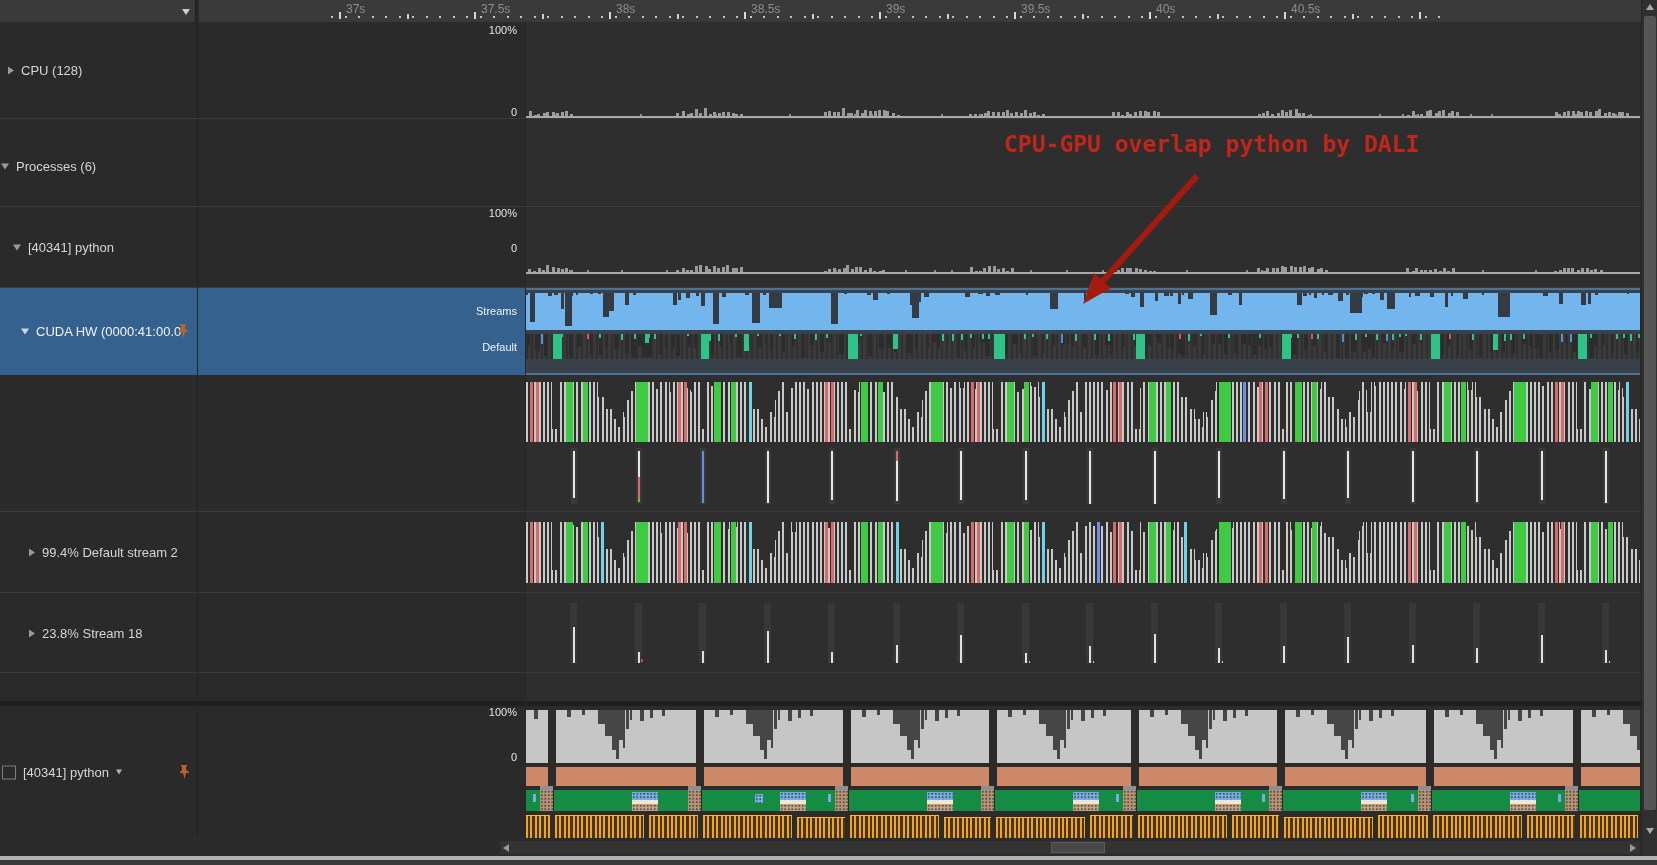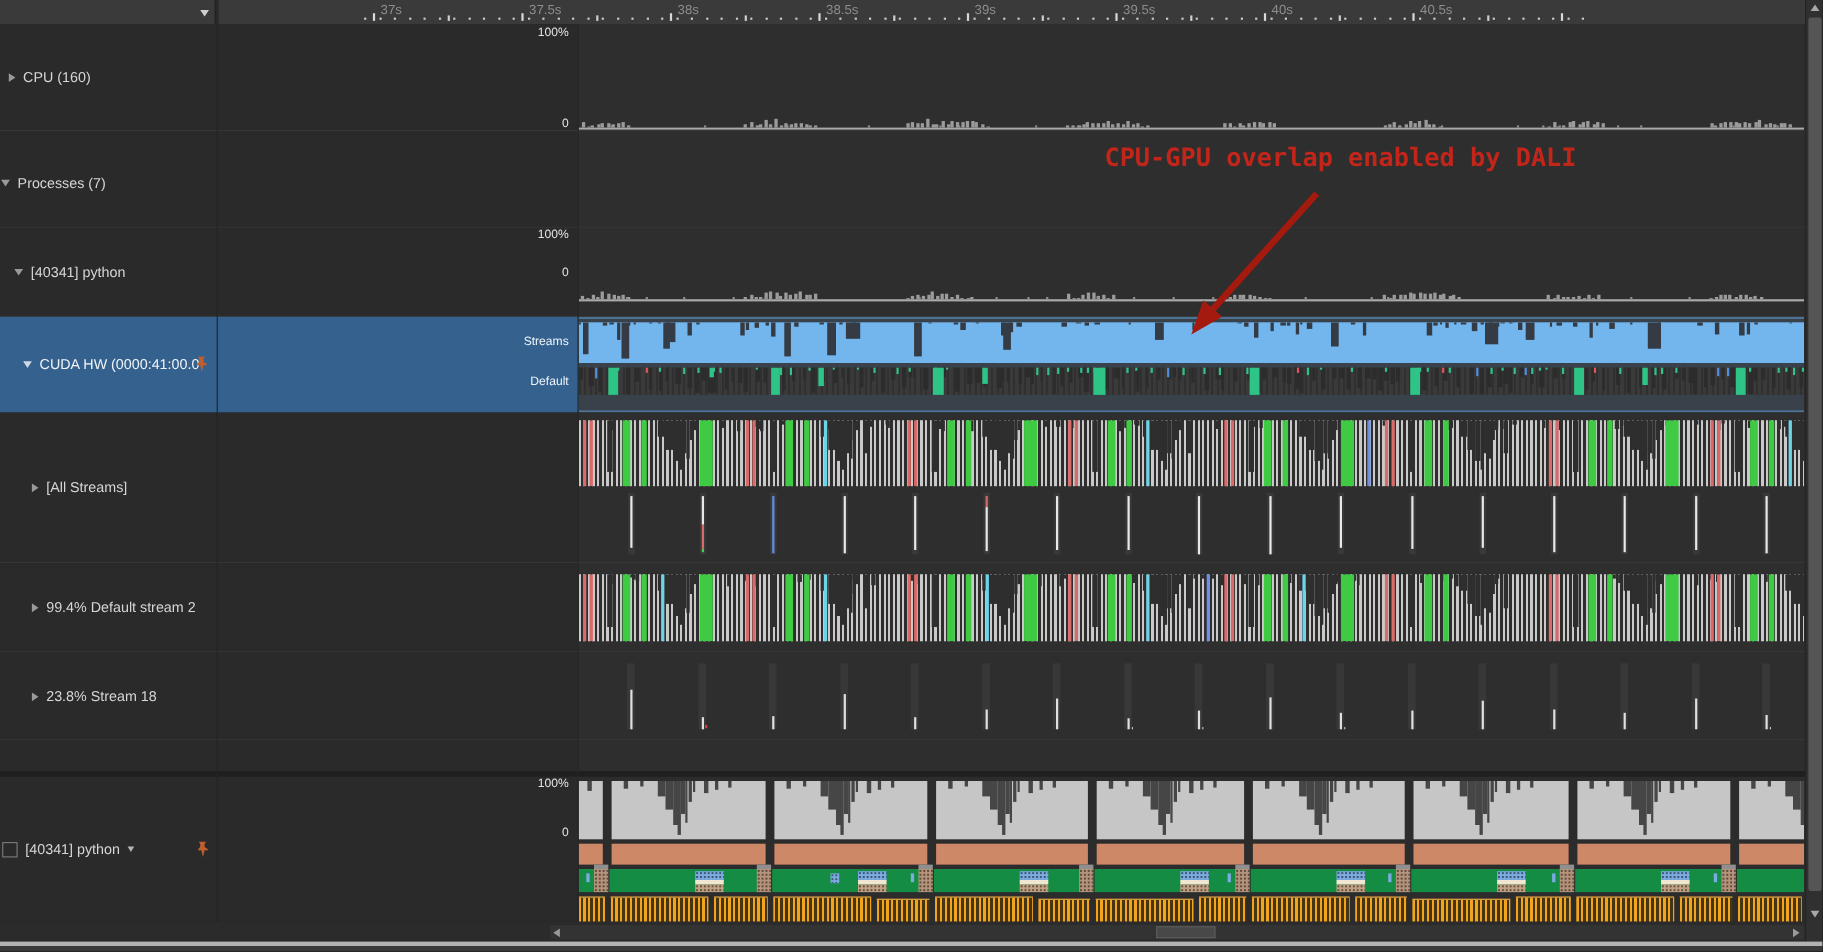--- a/index.html
+++ b/index.html
@@ -158,21 +158,21 @@
       <div style="position: absolute; left: 1024.5px; top: 14px; width: 2px; height: 5px; background: rgb(207, 207, 207);"></div>
       <span class="rlab" style="left: 964px;">40.5s</span>
       <div style="position: absolute; left: 1092px; top: 12px; width: 2px; height: 7px; background: rgb(216, 216, 216);"></div>
     </div>
   <div class="rulerline"></div>
 
   <div class="row" style="top:22px;height:97px;">
     <div class="side">
       <div class="sline" style="left:8px;top:48px;">
         <span class="exp-r"></span>
-        <span class="rlabel">CPU (160)</span>
+        <span class="rlabel">CPU (128)</span>
       </div>
       <div class="scale">
         <span class="slab" style="top:8px;">100%</span>
         <span class="slab" style="top:90px;">0</span>
       </div>
     </div>
     <div class="chart" id="ch-cpu">
         <div style="position: absolute; left: 0px; top: 94px; width: 1114px; height: 2px; background: rgba(200, 200, 200, 0.8);"></div>
         <div style="position: absolute; left: 3.40682px; top: 89.3886px; width: 3px; height: 4.61142px; background: rgb(155, 155, 155);"></div>
         <div style="position: absolute; left: 8.4411px; top: 92.8361px; width: 3px; height: 1.16386px; background: rgb(155, 155, 155);"></div>
@@ -305,21 +305,21 @@
         <div style="position: absolute; left: 964.872px; top: 92px; width: 2px; height: 2px; background: rgb(143, 143, 143);"></div>
         <div style="position: absolute; left: 1049.38px; top: 92px; width: 2px; height: 2px; background: rgb(143, 143, 143);"></div>
         <div style="position: absolute; left: 1088.94px; top: 92px; width: 2px; height: 2px; background: rgb(143, 143, 143);"></div>
       </div>
   </div>
 
   <div class="row" style="top:119px;height:88px;">
     <div class="side">
       <div class="sline" style="left:1px;top:47px;">
         <span class="exp-d"></span>
-        <span class="rlabel">Processes (7)</span>
+        <span class="rlabel">Processes (6)</span>
       </div>
     </div>
     <div class="chart"></div>
   </div>
 
   <div class="row" style="top:207px;height:81px;">
     <div class="side">
       <div class="sline" style="left:13px;top:40px;">
         <span class="exp-d"></span>
         <span class="rlabel">[40341] python</span>
@@ -767,26 +767,20 @@
           <div style="position: absolute; left: 1090.19px; top: 0px; width: 2px; height: 5.4454px; background: rgb(46, 196, 135);"></div>
           <div style="position: absolute; left: 1096.89px; top: 0px; width: 2px; height: 4.42348px; background: rgb(46, 196, 135);"></div>
           <div style="position: absolute; left: 1104.05px; top: 0px; width: 2px; height: 6.95237px; background: rgb(46, 196, 135);"></div>
           <div style="position: absolute; left: 1111.54px; top: 0px; width: 2px; height: 3.65664px; background: rgb(46, 196, 135);"></div>
         </div>
       <div style="position:absolute;left:0;top:85px;width:1114px;height:2px;background:#4c7396;"></div>
     </div>
   </div>
 
   <div class="row" style="top:375px;height:137px;">
-    <div class="side">
-      <div class="sline" style="left:29px;top:68px;">
-        <span class="exp-r"></span>
-        <span class="rlabel">[All Streams]</span>
-      </div>
-    </div>
     <div class="chart" id="ch-allstreams">
       <div class="band" id="band-allbar" style="top:7px;width:1114px;height:60px;background:repeating-linear-gradient(90deg,#c9c9c9 0 2px,#2e2e2e 2px 4.2px);">
           <div style="position: absolute; left: 26px; top: 0px; width: 5px; height: 46.8px; background: rgb(46, 46, 46);"></div>
           <div style="position: absolute; left: 72px; top: 0px; width: 7px; height: 15px; background: rgb(46, 46, 46);"></div>
           <div style="position: absolute; left: 79px; top: 0px; width: 7px; height: 27px; background: rgb(46, 46, 46);"></div>
           <div style="position: absolute; left: 86px; top: 0px; width: 5px; height: 37.2px; background: rgb(46, 46, 46);"></div>
           <div style="position: absolute; left: 91px; top: 0px; width: 3px; height: 45px; background: rgb(46, 46, 46);"></div>
           <div style="position: absolute; left: 94px; top: 0px; width: 4px; height: 30px; background: rgb(46, 46, 46);"></div>
           <div style="position: absolute; left: 98px; top: 0px; width: 3px; height: 34.8px; background: rgb(46, 46, 46);"></div>
           <div style="position: absolute; left: 101px; top: 0px; width: 3px; height: 18px; background: rgb(46, 46, 46);"></div>
@@ -1446,18 +1440,18 @@
   <div class="hsbzone">
     <div class="hsb">
       <span class="arr" style="left:3px;top:3px;border-top:4px solid transparent;border-bottom:4px solid transparent;border-right:6px solid #9a9a9a;"></span>
       <div class="thumb"></div>
       <span class="arr" style="left:1130px;top:3px;border-top:4px solid transparent;border-bottom:4px solid transparent;border-left:6px solid #9a9a9a;"></span>
     </div>
   </div>
   <div class="botlight"></div>
   <div class="botdark"></div>
 
-  <div class="anno-text" style="color: rgb(194, 37, 26);">CPU-GPU overlap enabled by DALI</div>
+  <div class="anno-text" style="color: rgb(194, 37, 26);">CPU-GPU overlap python by DALI</div>
   <svg class="anno-svg" width="1657" height="865">
     <line x1="1197" y1="176" x2="1101" y2="283" stroke="#a51a0e" stroke-width="6"></line>
     <polygon points="1083,304 1094,273 1111,288" fill="#a51a0e"></polygon>
   </svg>
 </div>
 
 </body></html>

